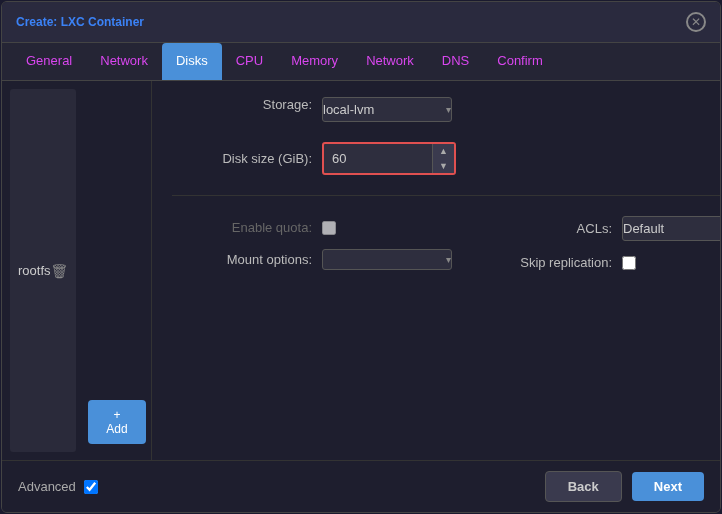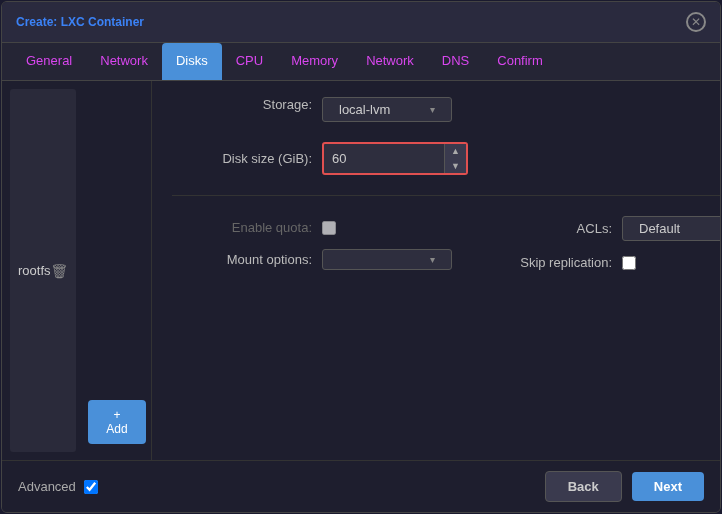--- a/index.html
+++ b/index.html
@@ -136,21 +136,21 @@
       text-align: right;
     }
     .form-label.disabled {
       color: #666;
     }
     .select-box {
       background: #2e2e3e;
       border: 1px solid #555;
       border-radius: 3px;
       color: #ccc;
-      padding: 4px 16px;
+      padding: 4px 0;
       font-size: 13px;
       min-width: 130px;
       display: flex;
       align-items: center;
       justify-content: space-between;
       cursor: pointer;
     }
     .select-box .arrow {
       font-size: 10px;
       color: #888;
@@ -162,21 +162,21 @@
       align-items: center;
       background: #2e2e3e;
       overflow: hidden;
     }
     .disk-size-input {
       background: transparent;
       border: none;
       color: #ccc;
       padding: 4px 8px;
       font-size: 13px;
-      width: 120px;
+      width: 108px;
       outline: none;
     }
     .disk-size-spinners {
       display: flex;
       flex-direction: column;
       border-left: 1px solid #555;
     }
     .spinner-btn {
       background: #3a3a4e;
       border: none;

